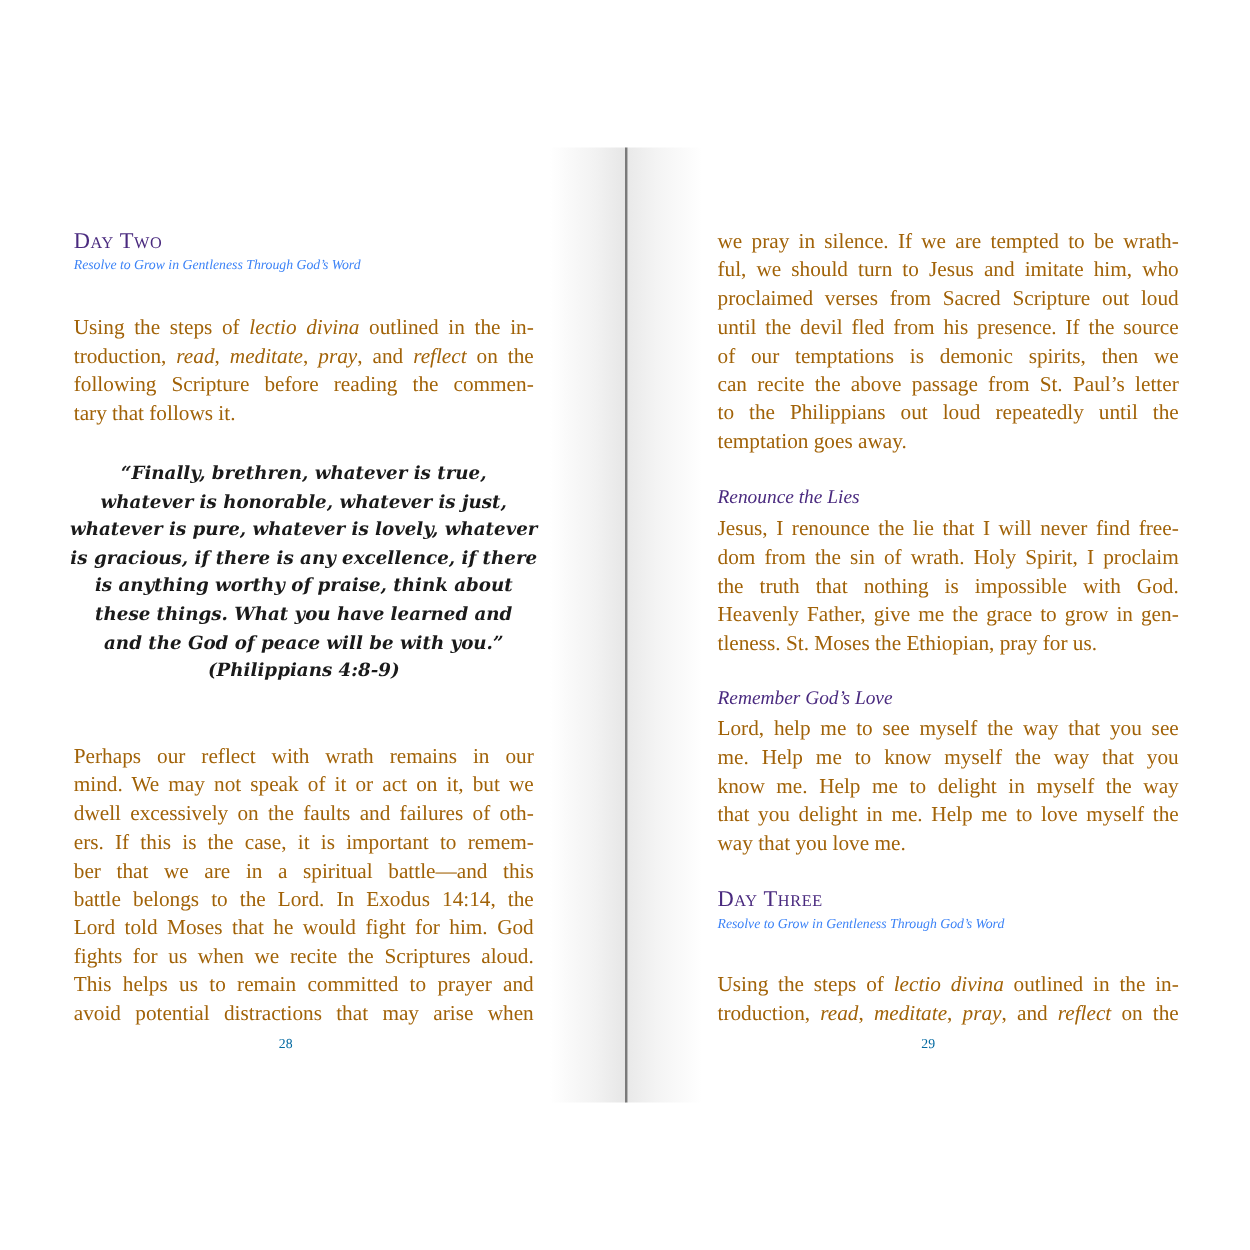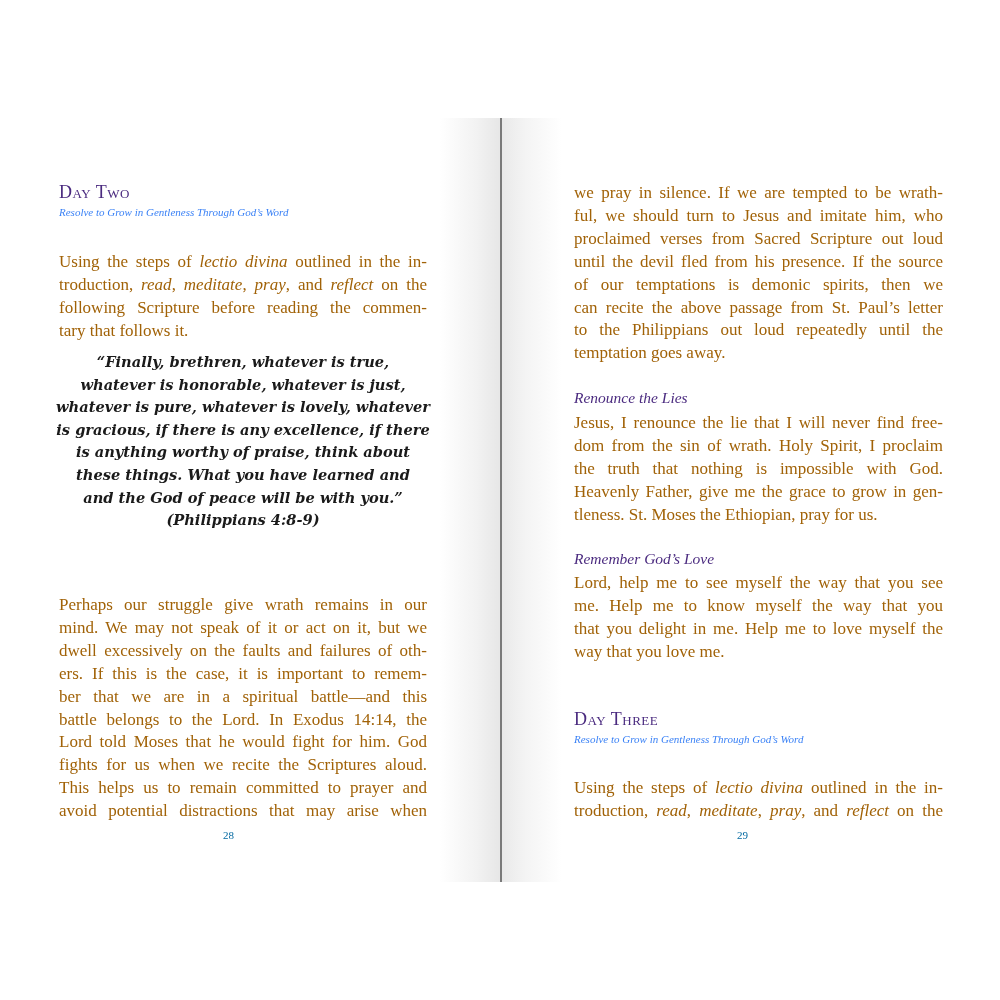--- a/index.html
+++ b/index.html
@@ -39,33 +39,33 @@
     <div class="day-heading" style="top:182px;">Day Two</div>
     <div class="day-subtitle" style="top:206px;">Resolve to Grow in Gentleness Through God’s Word</div>
 
     <div class="body-text" style="top:251px;">
         <span class="line">Using the steps of <em>lectio divina</em> outlined in the in-</span>
         <span class="line">troduction, <em>read</em>, <em>meditate</em>, <em>pray</em>, and <em>reflect</em> on the</span>
         <span class="line">following Scripture before reading the commen-</span>
         <span class="line last">tary that follows it.</span>
       </div>
 
-    <div class="quote" style="top:351px;">
+    <div class="quote" style="top:368px;">
         <span class="line" style="text-align-last: center; text-align: center;">“Finally, brethren, whatever is true,</span>
         <span class="line" style="text-align-last: center; text-align: center;">whatever is honorable, whatever is just,</span>
         <span class="line" style="text-align-last: center; text-align: center;">whatever is pure, whatever is lovely, whatever</span>
         <span class="line" style="text-align-last: center; text-align: center;">is gracious, if there is any excellence, if there</span>
         <span class="line" style="text-align-last: center; text-align: center;">is anything worthy of praise, think about</span>
         <span class="line" style="text-align-last: center; text-align: center;">these things. What you have learned and</span>
         <span class="line" style="text-align-last: center; text-align: center;">and the God of peace will be with you.”</span>
         <span class="line" style="text-align-last: center; text-align: left;">(Philippians 4:8-9)</span>
       </div>
 
     <div class="body-text" style="top:594px;">
-        <span class="line">Perhaps our struggle give wrath remains in our</span>
+        <span class="line">Perhaps our reflect with wrath remains in our</span>
         <span class="line">mind. We may not speak of it or act on it, but we</span>
         <span class="line">dwell excessively on the faults and failures of oth-</span>
         <span class="line">ers. If this is the case, it is important to remem-</span>
         <span class="line">ber that we are in a spiritual battle—and this</span>
         <span class="line">battle belongs to the Lord. In Exodus 14:14, the</span>
         <span class="line">Lord told Moses that he would fight for him. God</span>
         <span class="line">fights for us when we recite the Scriptures aloud.</span>
         <span class="line">This helps us to remain committed to prayer and</span>
         <span class="line">avoid potential distractions that may arise when</span>
       </div>
@@ -91,20 +91,21 @@
         <span class="line">dom from the sin of wrath. Holy Spirit, I proclaim</span>
         <span class="line">the truth that nothing is impossible with God.</span>
         <span class="line">Heavenly Father, give me the grace to grow in gen-</span>
         <span class="line last">tleness. St. Moses the Ethiopian, pray for us.</span>
       </div>
 
     <div class="section-title" style="top:550px;">Remember God’s Love</div>
     <div class="body-text" style="top:572px;">
         <span class="line">Lord, help me to see myself the way that you see</span>
         <span class="line">me. Help me to know myself the way that you</span>
+        <span class="line">know me. Help me to delight in myself the way</span>
         <span class="line">that you delight in me. Help me to love myself the</span>
         <span class="line last">way that you love me.</span>
       </div>
 
     <div class="day-heading" style="top:709px;">Day Three</div>
     <div class="day-subtitle" style="top:733px;">Resolve to Grow in Gentleness Through God’s Word</div>
 
     <div class="body-text" style="top:777px;">
         <span class="line">Using the steps of <em>lectio divina</em> outlined in the in-</span>
         <span class="line">troduction, <em>read</em>, <em>meditate</em>, <em>pray</em>, and <em>reflect</em> on the</span>

